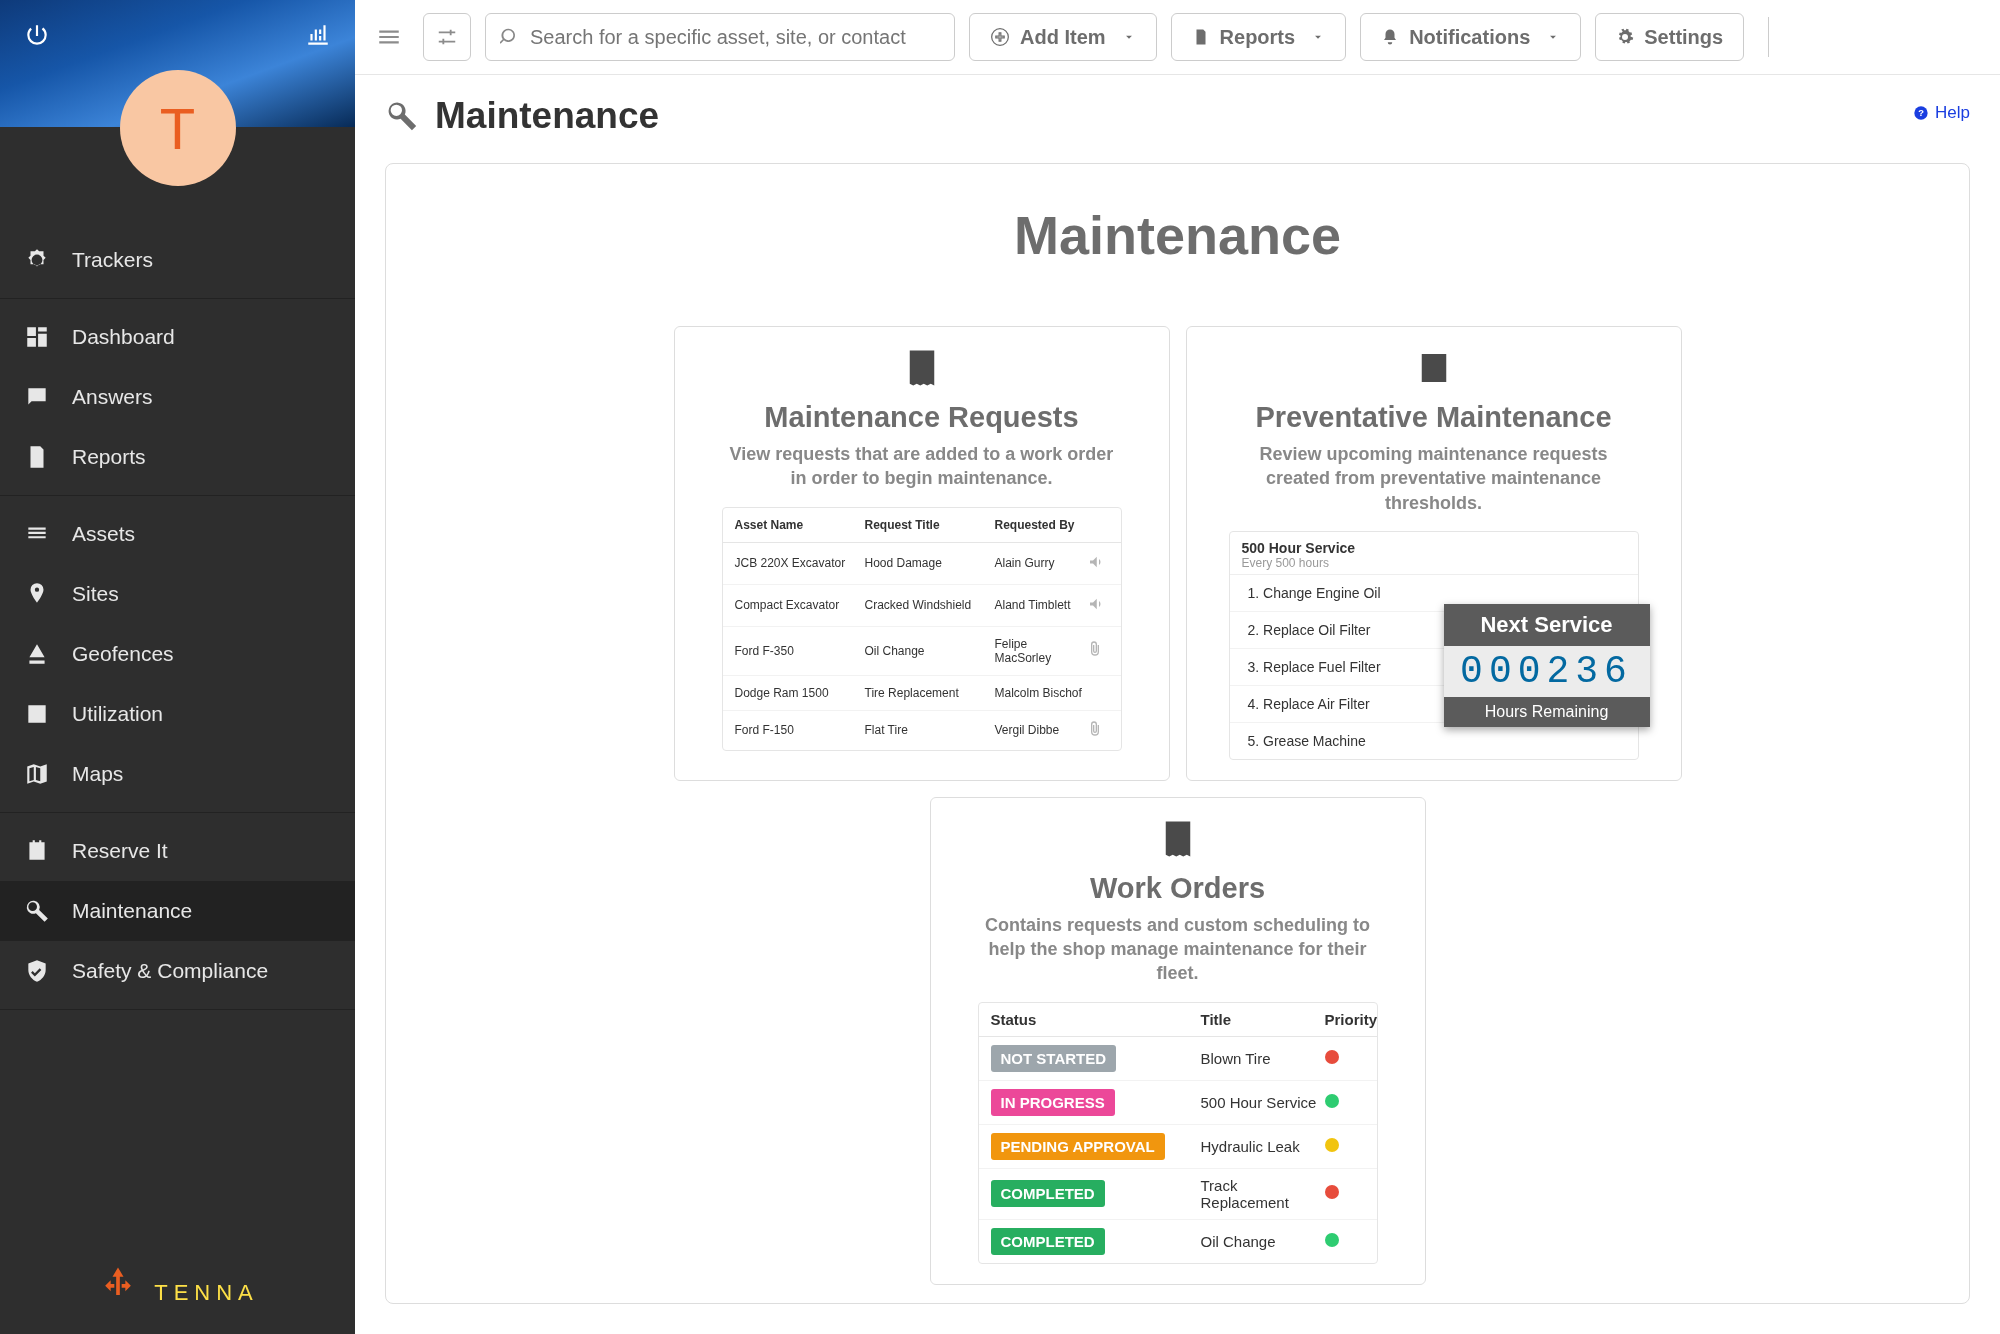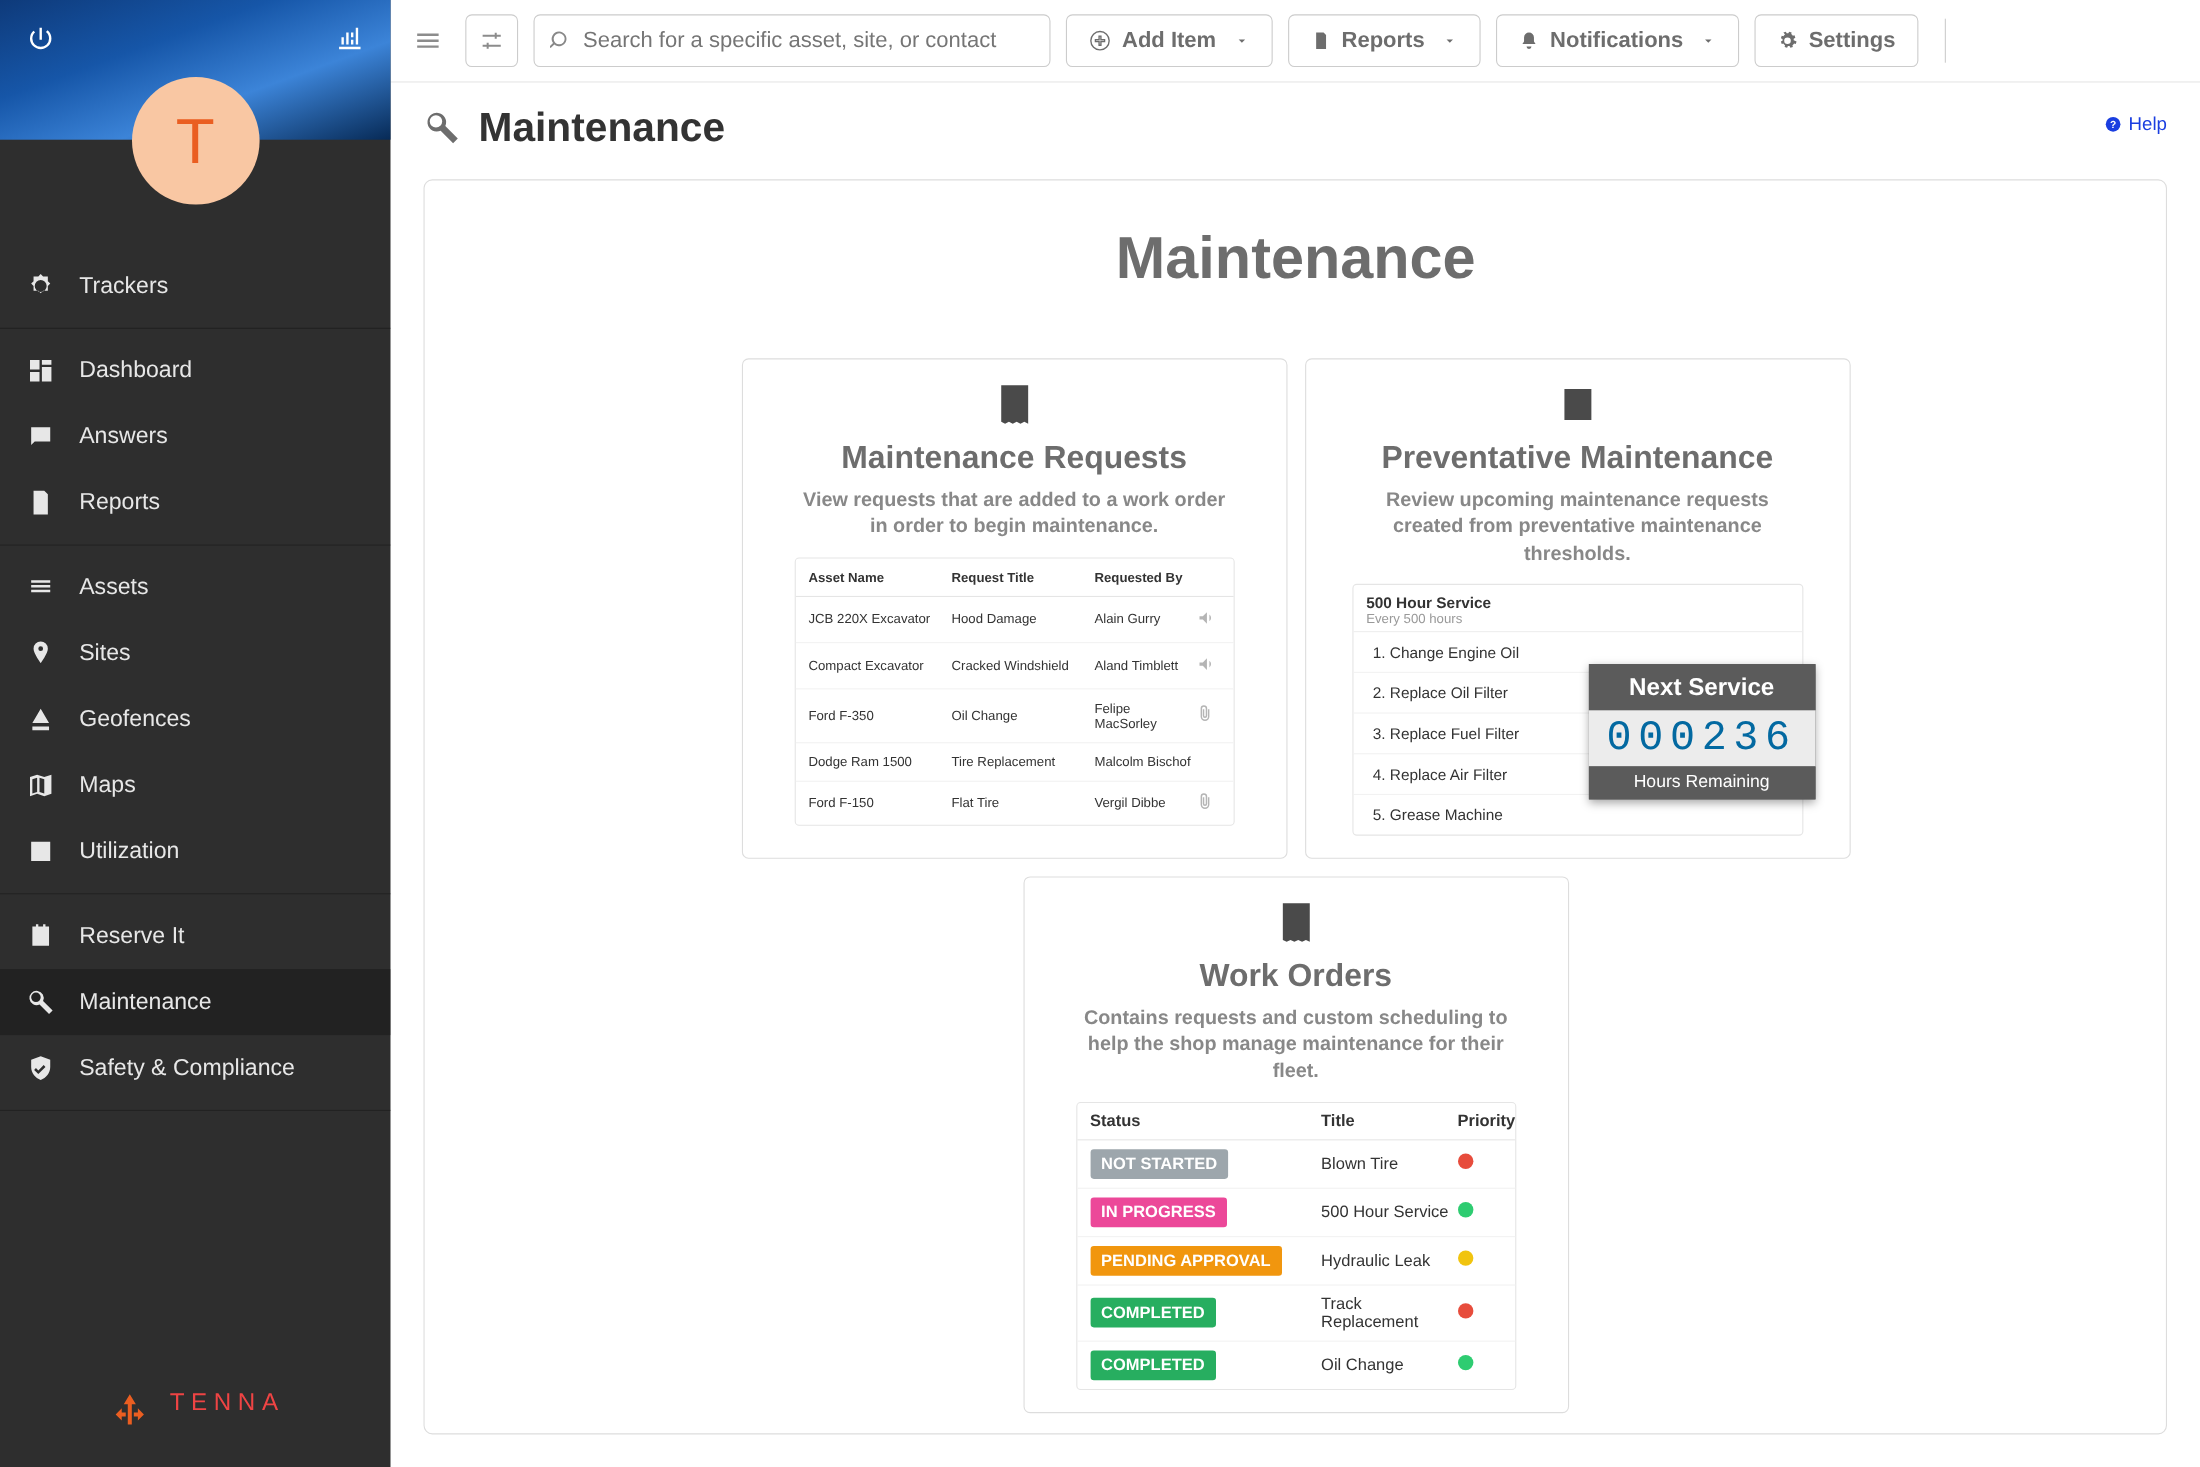--- a/index.html
+++ b/index.html
@@ -10,21 +10,21 @@
 .sidebar { width: 355px; background: #2e2e2e; color: #e7e7e7; display: flex; flex-direction: column; position: relative; }
 .sidebar-header { height: 127px; background: linear-gradient(160deg,#0e3a7a 0%,#1656a8 35%,#3c84d8 65%,#072a56 100%); position: relative; }
 .power-icon { position: absolute; top: 22px; left: 24px; width: 26px; height: 26px; fill: #fff; }
 .building-icon { position: absolute; top: 22px; right: 24px; width: 26px; height: 26px; fill: #fff; }
 .avatar { position:absolute; top:70px; left:50%; transform:translateX(-50%); width:116px; height:116px; border-radius:50%; background:#f9c7a3; display:flex; align-items:center; justify-content:center; font-size:58px; font-weight:400; color:#ea5e21; z-index:20; }
 .nav-wrap { flex:1; overflow:auto; padding-top:95px; }
 .nav-group { border-bottom: 1px solid #222; padding: 8px 0; }
 .nav-item { display:flex; align-items:center; padding:17px 24px; cursor:pointer; font-size:21px; color:#e7e7e7; }
 .nav-item.active { background:#222; }
 .nav-item .ico { width:26px; height:26px; margin-right:22px; display:flex; align-items:center; justify-content:center; fill:#e7e7e7; }
-.logo { position:absolute; bottom:28px; left:0; right:0; text-align:center; letter-spacing:6px; font-size:22px; color:#ef4444; font-weight:300; display:flex; align-items:flex-start; justify-content:center; gap:14px; }
+.logo { position:absolute; bottom:28px; left:0; right:0; text-align:center; letter-spacing:6px; font-size:22px; color:#fde047; font-weight:300; display:flex; align-items:flex-end; justify-content:center; gap:14px; }
 .logo-glyph { width:44px; height:44px; }
 
 
 .main { flex:1; display:flex; flex-direction:column; }
 .topbar { height:75px; display:flex; align-items:center; padding:0 14px; gap:14px; border-bottom:1px solid #e6e6e6; }
 .hamburger { width:40px; height:40px; display:flex; align-items:center; justify-content:center; cursor:pointer; fill:#8c8c8c; }
 .tune-btn { width:48px; height:48px; border:1px solid #ccc; border-radius:6px; display:flex; align-items:center; justify-content:center; cursor:pointer; fill:#8c8c8c; }
 .search-wrap { flex:1; min-width:0; max-width:470px; border:1px solid #ccc; border-radius:6px; height:48px; display:flex; align-items:center; padding:12px 14px; gap:10px; }
 .search-wrap input { border:none; outline:none; flex:1; font-size:20px; color:#666; }
 .search-wrap .ico { fill:#888; }
@@ -152,32 +152,32 @@
             <span class="ico">
               <svg viewBox="0 0 24 24" width="26" height="26">
                 <path d="M12 3l7 12H5l7-12zm-7 15h14v3H5v-3z"></path>
               </svg>
             </span>
             <span>Geofences</span>
           </div>
         <div class="nav-item">
             <span class="ico">
               <svg viewBox="0 0 24 24" width="26" height="26">
+                <path d="M4 4h16v16H4V4zm3 10h2v4H7v-4zm4-4h2v8h-2v-8zm4-3h2v11h-2V7z"></path>
+              </svg>
+            </span>
+            <span>Utilization</span>
+          </div>
+        <div class="nav-item">
+            <span class="ico">
+              <svg viewBox="0 0 24 24" width="26" height="26">
                 <path d="M9 3l6 2 6-2v16l-6 2-6-2-6 2V5l6-2zm0 2.5L5 6.8v12l4-1.3v-12zm2 0v12l4 1.3v-12L11 5.5z"></path>
               </svg>
             </span>
             <span>Maps</span>
-          </div>
-        <div class="nav-item">
-            <span class="ico">
-              <svg viewBox="0 0 24 24" width="26" height="26">
-                <path d="M4 4h16v16H4V4zm3 10h2v4H7v-4zm4-4h2v8h-2v-8zm4-3h2v11h-2V7z"></path>
-              </svg>
-            </span>
-            <span>Utilization</span>
           </div>
       </div>
       <div class="nav-group">
         <div class="nav-item">
             <span class="ico">
               <svg viewBox="0 0 24 24" width="26" height="26">
                 <path d="M5 4h14v16H5V4zm2 4h10v2H7V8zM8 2h2v4H8V2zm6 0h2v4h-2V2z"></path>
               </svg>
             </span>
             <span>Reserve It</span>

